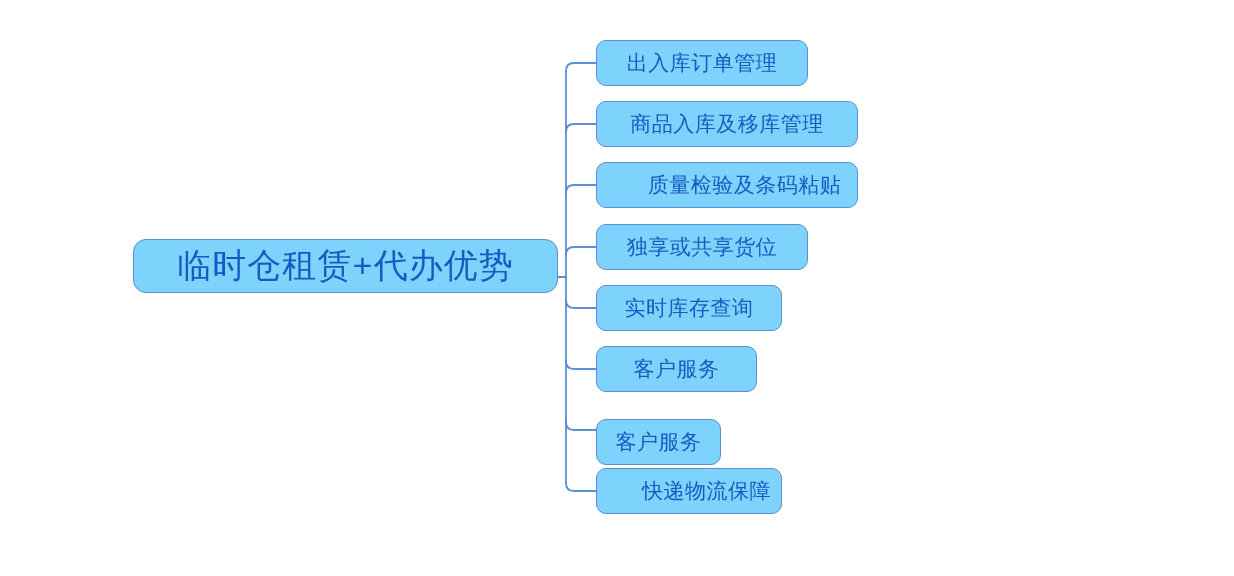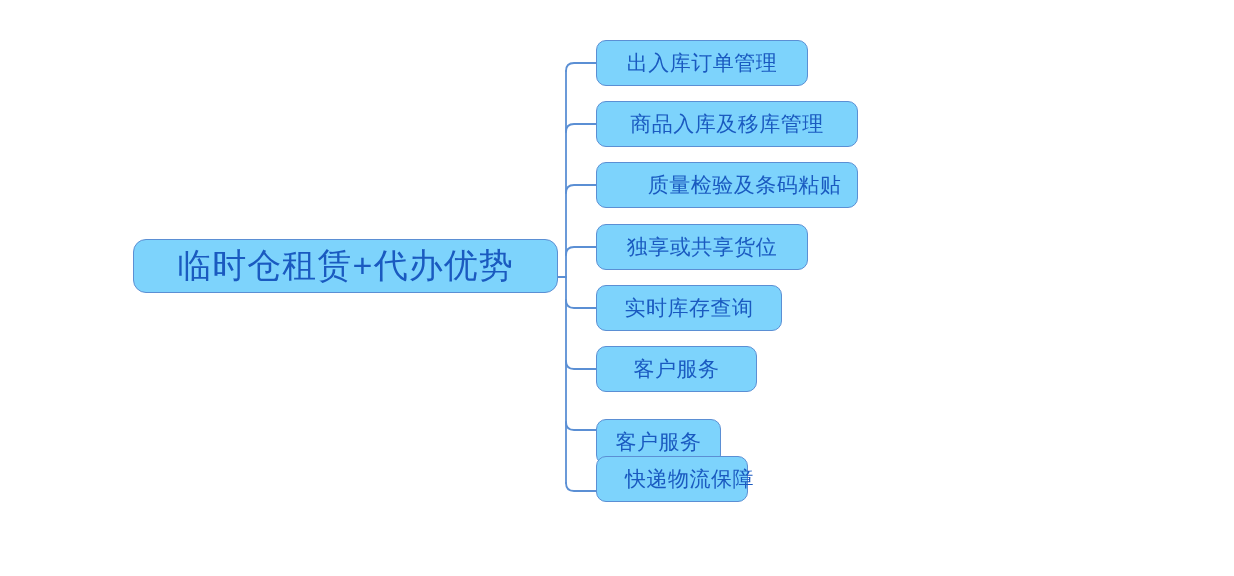--- a/index.html
+++ b/index.html
@@ -96,17 +96,17 @@
   </div>
   <div class="node child" id="c4" style="width: 186px; top: 285px;">
     <span>实时库存查询</span>
   </div>
   <div class="node child" id="c5" style="width: 161px; top: 346px;">
     <span>客户服务</span>
   </div>
   <div class="node child" id="c6" style="width: 125px; top: 407px; margin-top: 12px;">
     <span>客户服务</span>
   </div>
-  <div class="node child" id="c7" style="width: 152px; top: 456px; padding-left: 35px;">
+  <div class="node child" id="c7" style="width: 186px; top: 468px; padding-left: 35px;">
     <span>快递物流保障</span>
   </div>
 
 </div>
 
 </body></html>

